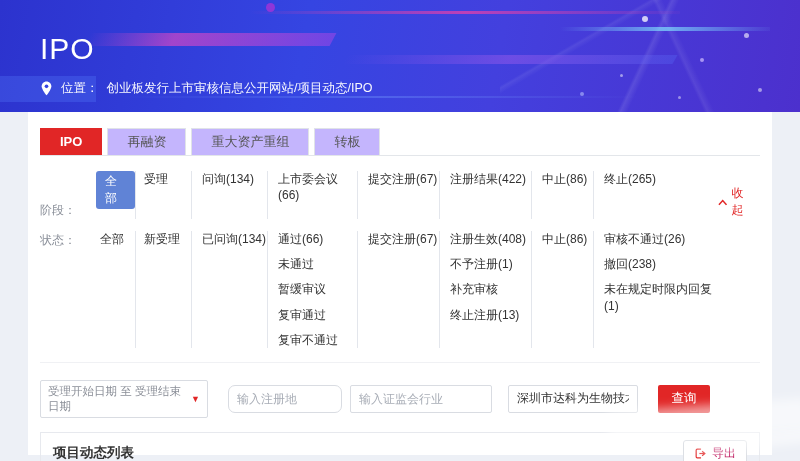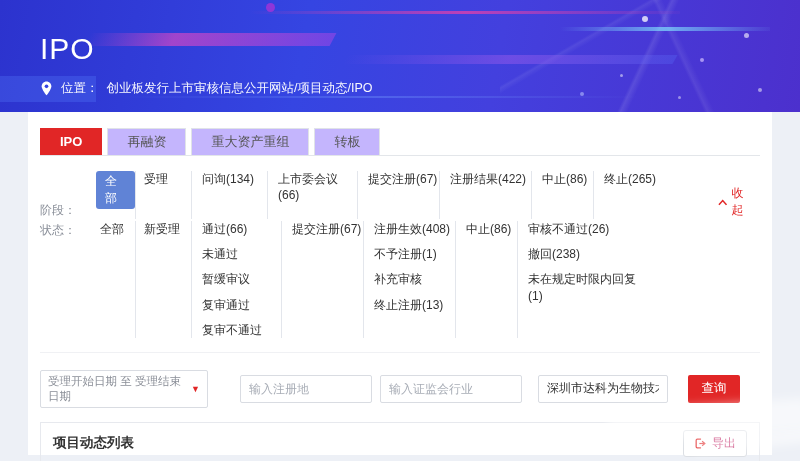--- a/index.html
+++ b/index.html
@@ -41,41 +41,41 @@
 
   
   .tabbar { display:flex; align-items:flex-end; padding-top:16px; border-bottom:1px solid #e3e6ea; }
   .tab { height:27px; line-height:26px; padding:0 19px; font-size:13px; color:#555;
     background:#c4b5fd; border:1px solid #e0e3e8; border-bottom:none; margin-right:5px; cursor:pointer; }
   .tab.active { background:#e12626; border-color:#e12626; color:#fff; font-weight:bold; }
 
   
   .frow { display:flex; align-items:flex-start; font-size:12px; }
   .frow.stage { margin-top:15px; align-items:flex-end; }
-  .frow.status { margin-top:2px; padding-bottom:14px; border-bottom:1px solid #f0f1f4; }
+  .frow.status { margin-top:12px; padding-bottom:14px; border-bottom:1px solid #f0f1f4; }
   .flabel { color:#8a8f99; flex:0 0 50px; padding-top:1px; }
   .fcol { display:flex; flex-direction:column; gap:9px; padding-left:10px; align-self:stretch; }
   .sep { border-right:1px solid #e3e6ec; }
   .c1{flex:0 0 46px;} .c2{flex:0 0 56px;padding-left:8px;} .c3{flex:0 0 76px;} .c4{flex:0 0 90px;}
   .c5{flex:0 0 82px;} .c6{flex:0 0 92px;} .c7{flex:0 0 62px;} .c8{flex:0 0 124px;}
   .fitem { color:#333; cursor:pointer; line-height:1.35; }
   .pill { display:inline-block; background:#6083d6; color:#fff; border-radius:3px;
     padding:2px 9px; font-size:12px; cursor:pointer; margin-left:-4px; }
   .collapse { margin-left:auto; display:flex; align-items:center; gap:4px; color:#e12626;
     font-size:12px; cursor:pointer; padding-right:6px; margin-top:14px; }
 
   
   .search-row { display:flex; align-items:center; margin-top:17px; }
   .datebox { width:168px; height:38px; border:1px solid #d9dce2; border-radius:2px;
     display:flex; align-items:center; padding:0 7px; color:#8b8f98; font-size:11.5px; cursor:pointer; }
   .datebox .caret { margin-left:auto; color:#e12626; font-size:9px; }
   .sinput { height:28px; border:1px solid #d9dce2; border-radius:2px; padding:0 8px;
     font-size:12px; color:#333; font-family:inherit; outline:none; }
   .sinput::placeholder { color:#a8adb6; }
-  .in-place { width:132px; margin-left:32px; }
+  .in-place { width:114px; margin-left:20px;border-radius:7px; }
   .in-industry { width:142px; margin-left:8px; }
   .in-company { width:130px; margin-left:16px; }
   .query-btn { width:52px; height:28px; margin-left:20px; background:#e12626; color:#fff;
     border:none; border-radius:2px; font-size:12.5px; cursor:pointer; font-family:inherit; }
 
   
   .tcard { margin-top:14px; border:1px solid #e7e9ee; }
   .tcard-head { display:flex; align-items:center; justify-content:space-between; padding:7px 12px; }
   .tcard-title { font-size:13.5px; color:#333; font-weight:600; }
   .export-btn { display:flex; align-items:center; gap:5px; background:#fff; border:1px solid #dcdfe4;
@@ -164,20 +164,23 @@
     </div>
   </div>
 
   <div class="frow status">
     <span class="flabel">状态：</span>
     <div class="fcol c1 sep">
         <span class="fitem">全部</span>
       </div>
     <div class="fcol c2 sep">
         <span class="fitem">新受理</span>
+      </div>
+    <div class="fcol c3 sep">
+        <span class="fitem">已问询(134)</span>
       </div>
     <div class="fcol c4 sep">
       <span class="fitem">通过(66)</span>
       <span class="fitem">未通过</span>
       <span class="fitem">暂缓审议</span>
       <span class="fitem">复审通过</span>
       <span class="fitem">复审不通过</span>
     </div>
     <div class="fcol c5 sep">
         <span class="fitem">提交注册(67)</span>

